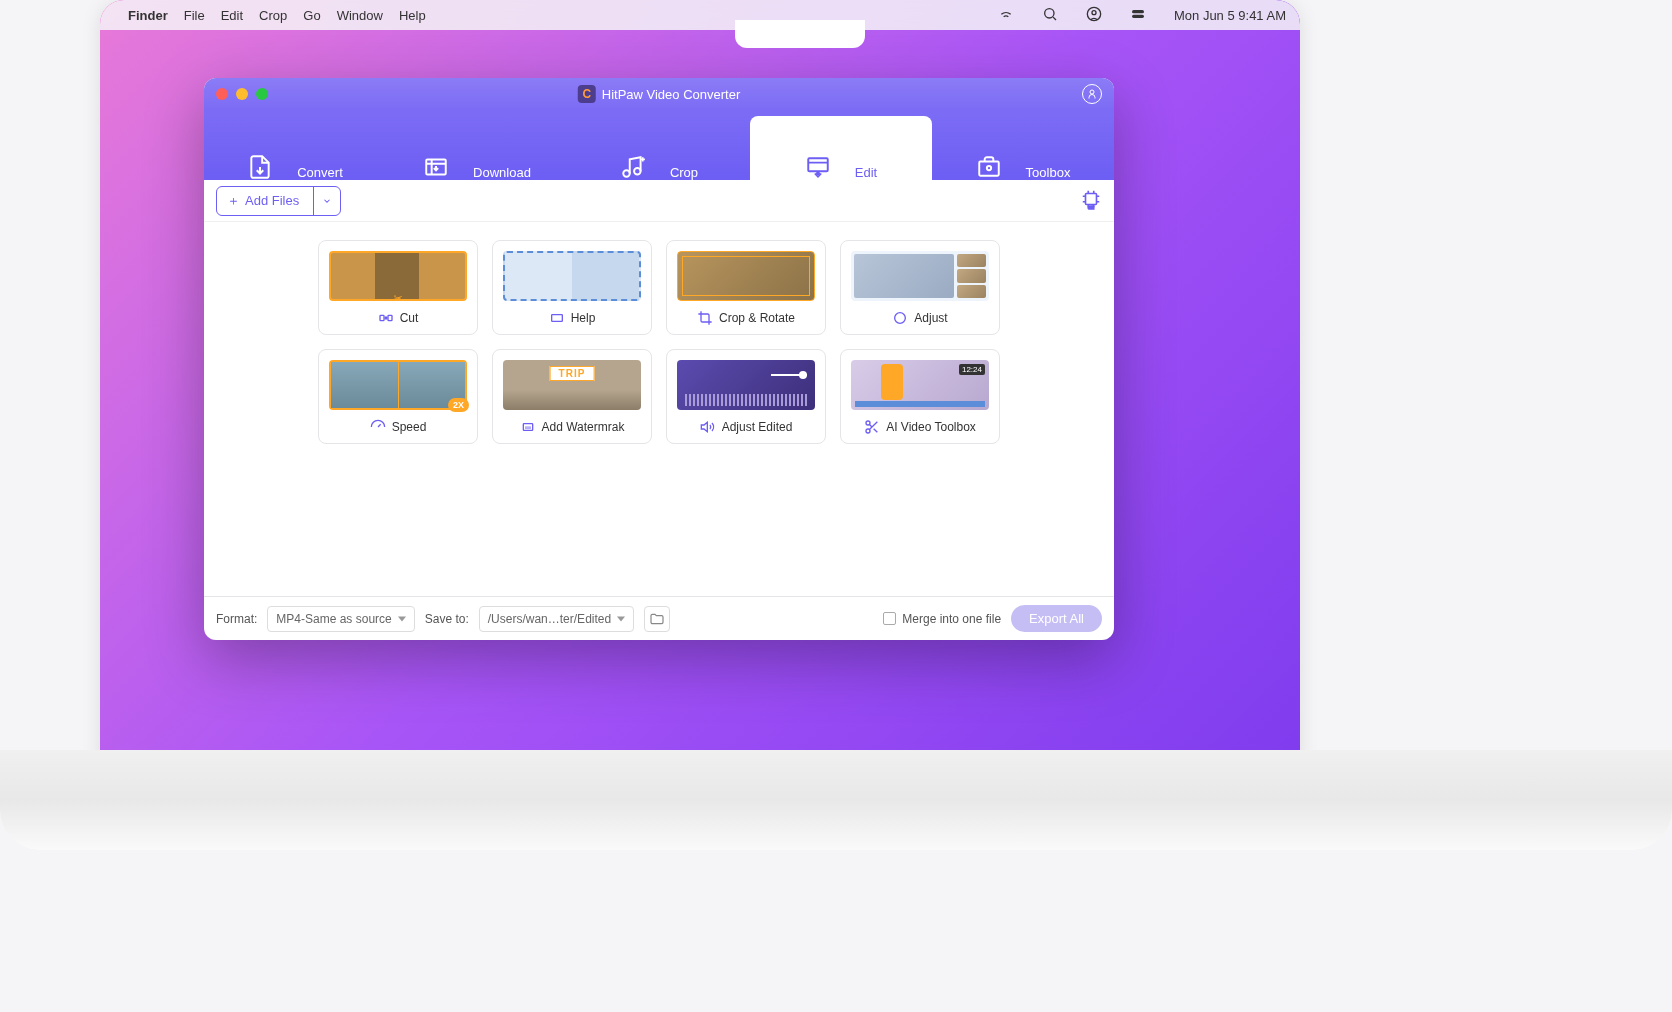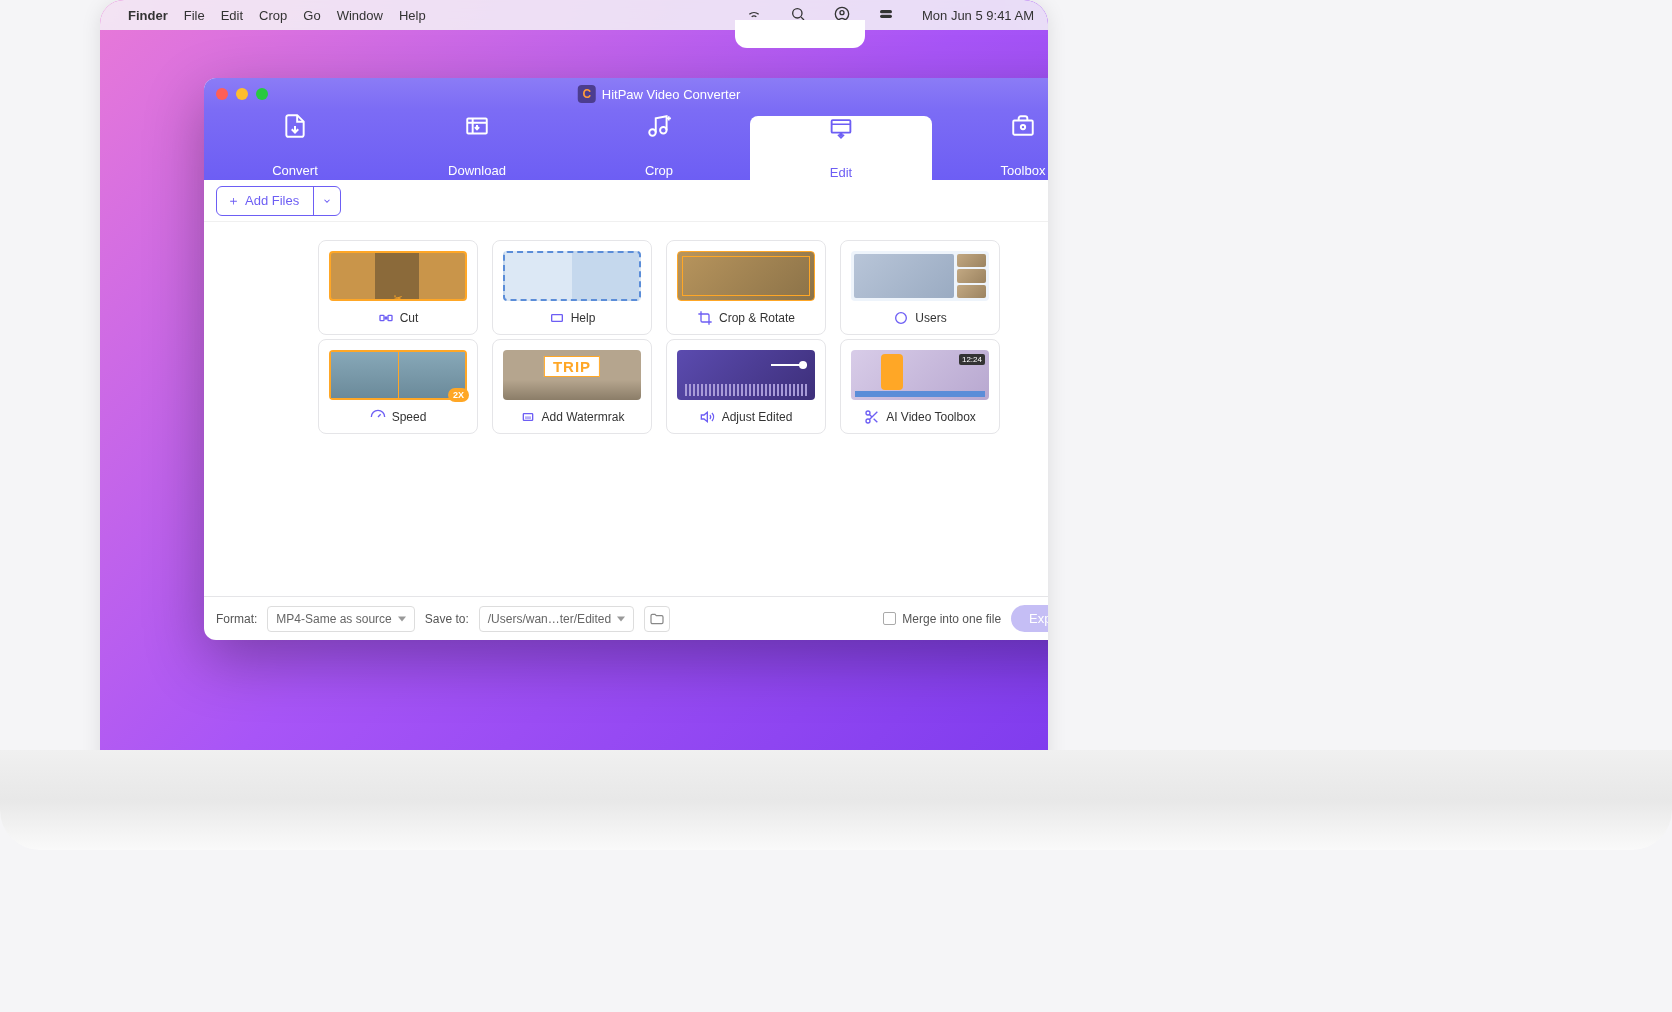--- a/index.html
+++ b/index.html
@@ -1,19 +1,19 @@
 <!DOCTYPE html>
 <html><head>
 <meta charset="utf-8">
 <style>
 * { margin: 0; padding: 0; box-sizing: border-box; font-family: -apple-system, BlinkMacSystemFont, "Segoe UI", Helvetica, Arial, sans-serif; }
 body { width: 1672px; height: 1012px; background: #f5f5f7; position: relative; overflow: hidden; }
 
 
-.macbook-frame { position: absolute; top: 0; left: 100px; width: 948px; height: 830px; background: #fff; border-radius: 24px 24px 0 0; box-shadow: 0 2px 20px rgba(0,0,0,0.1); overflow: hidden; }
+.macbook-frame { position: absolute; top: 0; left: 100px; width: 1200px; height: 830px; background: #fff; border-radius: 24px 24px 0 0; box-shadow: 0 2px 20px rgba(0,0,0,0.1); overflow: hidden; }
 .macbook-base { position: absolute; top: 750px; left: 0; width: 1672px; height: 100px; background: linear-gradient(180deg, #f0f0f0 0%, #e8e8e8 50%, #fafafa 100%); border-radius: 0 0 40px 40px; }
 .macbook-notch { position: absolute; top: 20px; left: 635px; width: 130px; height: 28px; background: #fff; border-radius: 0 0 12px 12px; z-index: 100; }
 
 
 .screen { position: absolute; top: 0; left: 0; right: 0; bottom: 0; background: linear-gradient(135deg, #e879d8 0%, #a855f7 50%, #7c3aed 100%); }
 
 
 .menubar { height: 30px; background: rgba(245,245,247,0.85); backdrop-filter: blur(20px); display: flex; align-items: center; padding: 0 14px; font-size: 13px; color: #333; position: relative; z-index: 50; }
 .menubar .apple { font-size: 16px; margin-right: 14px; }
 .menubar .app-name { font-weight: 600; margin-right: 16px; }
@@ -31,54 +31,54 @@
 .traffic-light { width: 12px; height: 12px; border-radius: 50%; }
 .traffic-light.close { background: #ff5f57; }
 .traffic-light.min { background: #ffbd2e; }
 .traffic-light.max { background: #28c940; }
 .titlebar .title { position: absolute; left: 50%; transform: translateX(-50%); color: #fff; font-size: 13px; font-weight: 500; display: flex; align-items: center; gap: 6px; }
 .titlebar .title .logo { width: 18px; height: 18px; background: #4c3d8f; border-radius: 4px; display: flex; align-items: center; justify-content: center; color: #ff9b3d; font-weight: bold; font-size: 12px; }
 .titlebar .user-icon { margin-left: auto; width: 20px; height: 20px; border: 1.5px solid #fff; border-radius: 50%; display: flex; align-items: center; justify-content: center; }
 
 
 .main-tabs { height: 70px; background: linear-gradient(180deg, #7c6cf5 0%, #6d5ef4 100%); display: flex; }
-.main-tab { flex: 1; display: flex; flex-direction: column; align-items: center; justify-content: center; gap: 24px; color: #fff; font-size: 13px; cursor: pointer; }
+.main-tab { flex: 1; display: flex; flex-direction: row; align-items: flex-end; justify-content: center; gap: 24px; color: #fff; font-size: 13px; cursor: pointer; }
 .main-tab.active { background: #fff; color: #6d5ef4; border-radius: 8px 8px 0 0; margin-top: 6px; }
 .main-tab svg { width: 26px; height: 26px; }
 
 
 .toolbar { height: 42px; display: flex; align-items: center; padding: 0 12px; border-bottom: 1px solid #f0f0f0; }
 .add-files-btn { display: flex; align-items: center; border: 1.5px solid #6d5ef4; border-radius: 6px; height: 30px; font-size: 13px; color: #6d5ef4; overflow: hidden; }
 .add-files-btn .main-part { padding: 0 14px 0 10px; display: flex; align-items: center; gap: 5px; }
 .add-files-btn .dd-part { padding: 0 8px; border-left: 1.5px solid #6d5ef4; height: 100%; display: flex; align-items: center; }
 .toolbar .hw-icon { margin-left: auto; color: #6d5ef4; }
 
 
-.cards-area { flex: 1; padding: 18px 45px; display: flex; flex-direction: column; align-items: center; gap: 4px; }
+.cards-area { flex: 1; padding: 18px 45px; display: flex; flex-direction: column; align-items: center; gap: 14px; }
 .card-row { display: flex; gap: 14px; }
 .edit-card { width: 160px; height: 95px; border: 1px solid #e5e5e8; border-radius: 8px; display: flex; flex-direction: column; align-items: center; padding: 10px 6px 8px 6px; cursor: pointer; }
 .edit-card .thumb { width: 138px; height: 50px; border-radius: 4px; margin-bottom: auto; position: relative; }
 .edit-card .label-row { display: flex; align-items: center; gap: 6px; font-size: 12px; color: #333; }
 .edit-card .label-row svg { width: 16px; height: 16px; color: #6d5ef4; }
 
 
 .thumb-cut { background: linear-gradient(90deg, #c9954a 33%, #8b6a3a 33%, #8b6a3a 66%, #c9954a 66%); border: 2px solid #ffa726; }
 .thumb-cut::after { content: "✂"; position: absolute; bottom: -6px; left: 50%; transform: translateX(-50%); color: #ffa726; font-size: 11px; }
 .thumb-merge { border: 2px dashed #5b8dd8; background: linear-gradient(90deg, #dce8f5 50%, #c5d8ed 50%); }
 .thumb-crop { background: linear-gradient(135deg, #b8955d 0%, #8b7248 100%); border: 1px solid #ffa726; position: relative; }
 .thumb-crop::before { content: ""; position: absolute; inset: 4px; border: 1.5px solid #ffa726; }
 .thumb-filter { background: #eef4fb; display: flex; }
 .thumb-filter .main { flex: 1; background: linear-gradient(135deg, #b8c5d8 0%, #9aabc2 100%); margin: 3px; border-radius: 2px; }
 .thumb-filter .side { width: 32px; display: flex; flex-direction: column; gap: 2px; padding: 3px 3px 3px 0; }
 .thumb-filter .side div { flex: 1; background: linear-gradient(135deg, #c2a882 0%, #9b8360 100%); border-radius: 2px; }
 .thumb-speed { background: #b91c1c; border: 2px solid #ffa726; display: flex; }
 .thumb-speed div { flex: 1; background: linear-gradient(180deg, #87a8b8 0%, #6b8a9a 100%); }
 .thumb-speed .badge { position: absolute; bottom: -4px; right: -4px; background: #ffa726; color: #fff; font-size: 9px; font-weight: bold; padding: 2px 5px; border-radius: 8px; }
 .thumb-watermark { background: linear-gradient(180deg, #b5a58e 60%, #8b7d68 100%); position: relative; }
-.thumb-watermark .wm-text { position: absolute; top: 6px; left: 50%; transform: translateX(-50%); background: #fff; border: 1.5px solid #ffa726; padding: 1px 8px; font-size: 15px; font-weight: bold; color: #ffa726; letter-spacing: 1px; }
+.thumb-watermark .wm-text { position: absolute; top: 6px; left: 50%; transform: translateX(-50%); background: #fff; border: 1.5px solid #ffa726; padding: 1px 8px; font-size: 10px; font-weight: bold; color: #ffa726; letter-spacing: 1px; }
 .thumb-volume { background: linear-gradient(135deg, #5b4baf 0%, #3d2f7a 100%); position: relative; }
 .thumb-volume .slider { position: absolute; top: 14px; right: 8px; width: 36px; height: 2px; background: #fff; }
 .thumb-volume .slider::after { content: ""; position: absolute; right: 0; top: -3px; width: 8px; height: 8px; background: #fff; border-radius: 50%; }
 .thumb-volume .wave { position: absolute; bottom: 4px; left: 8px; right: 8px; height: 12px; background: repeating-linear-gradient(90deg, #a89bd8 0, #a89bd8 2px, transparent 2px, transparent 4px); }
 .thumb-ai { background: linear-gradient(135deg, #d8cce8 0%, #b8a8d0 100%); position: relative; }
 .thumb-ai .person { position: absolute; left: 30px; top: 4px; width: 22px; height: 36px; background: #ffa726; border-radius: 4px; }
 .thumb-ai .time { position: absolute; top: 4px; right: 4px; background: #333; color: #fff; font-size: 8px; padding: 1px 3px; border-radius: 2px; }
 .thumb-ai .timeline { position: absolute; bottom: 3px; left: 4px; right: 4px; height: 6px; background: #5b8dd8; }
 
 
@@ -282,21 +282,21 @@
                 <div class="side">
                   <div></div>
                   <div></div>
                   <div></div>
                 </div>
               </div>
             <div class="label-row">
                 <svg viewBox="0 0 24 24" fill="none" stroke="currentColor" stroke-width="2">
                   <circle cx="12" cy="12" r="8"></circle>
                 </svg>
-                <span>Users</span>
+                <span>Adjust</span>
               </div>
           </div>
         </div>
         <div class="card-row">
           <div class="edit-card">
             <div class="thumb thumb-speed">
                 <div></div>
                 <div style="border-left:1px solid #ffa726;"></div>
                 <span class="badge">2X</span>
               </div>

